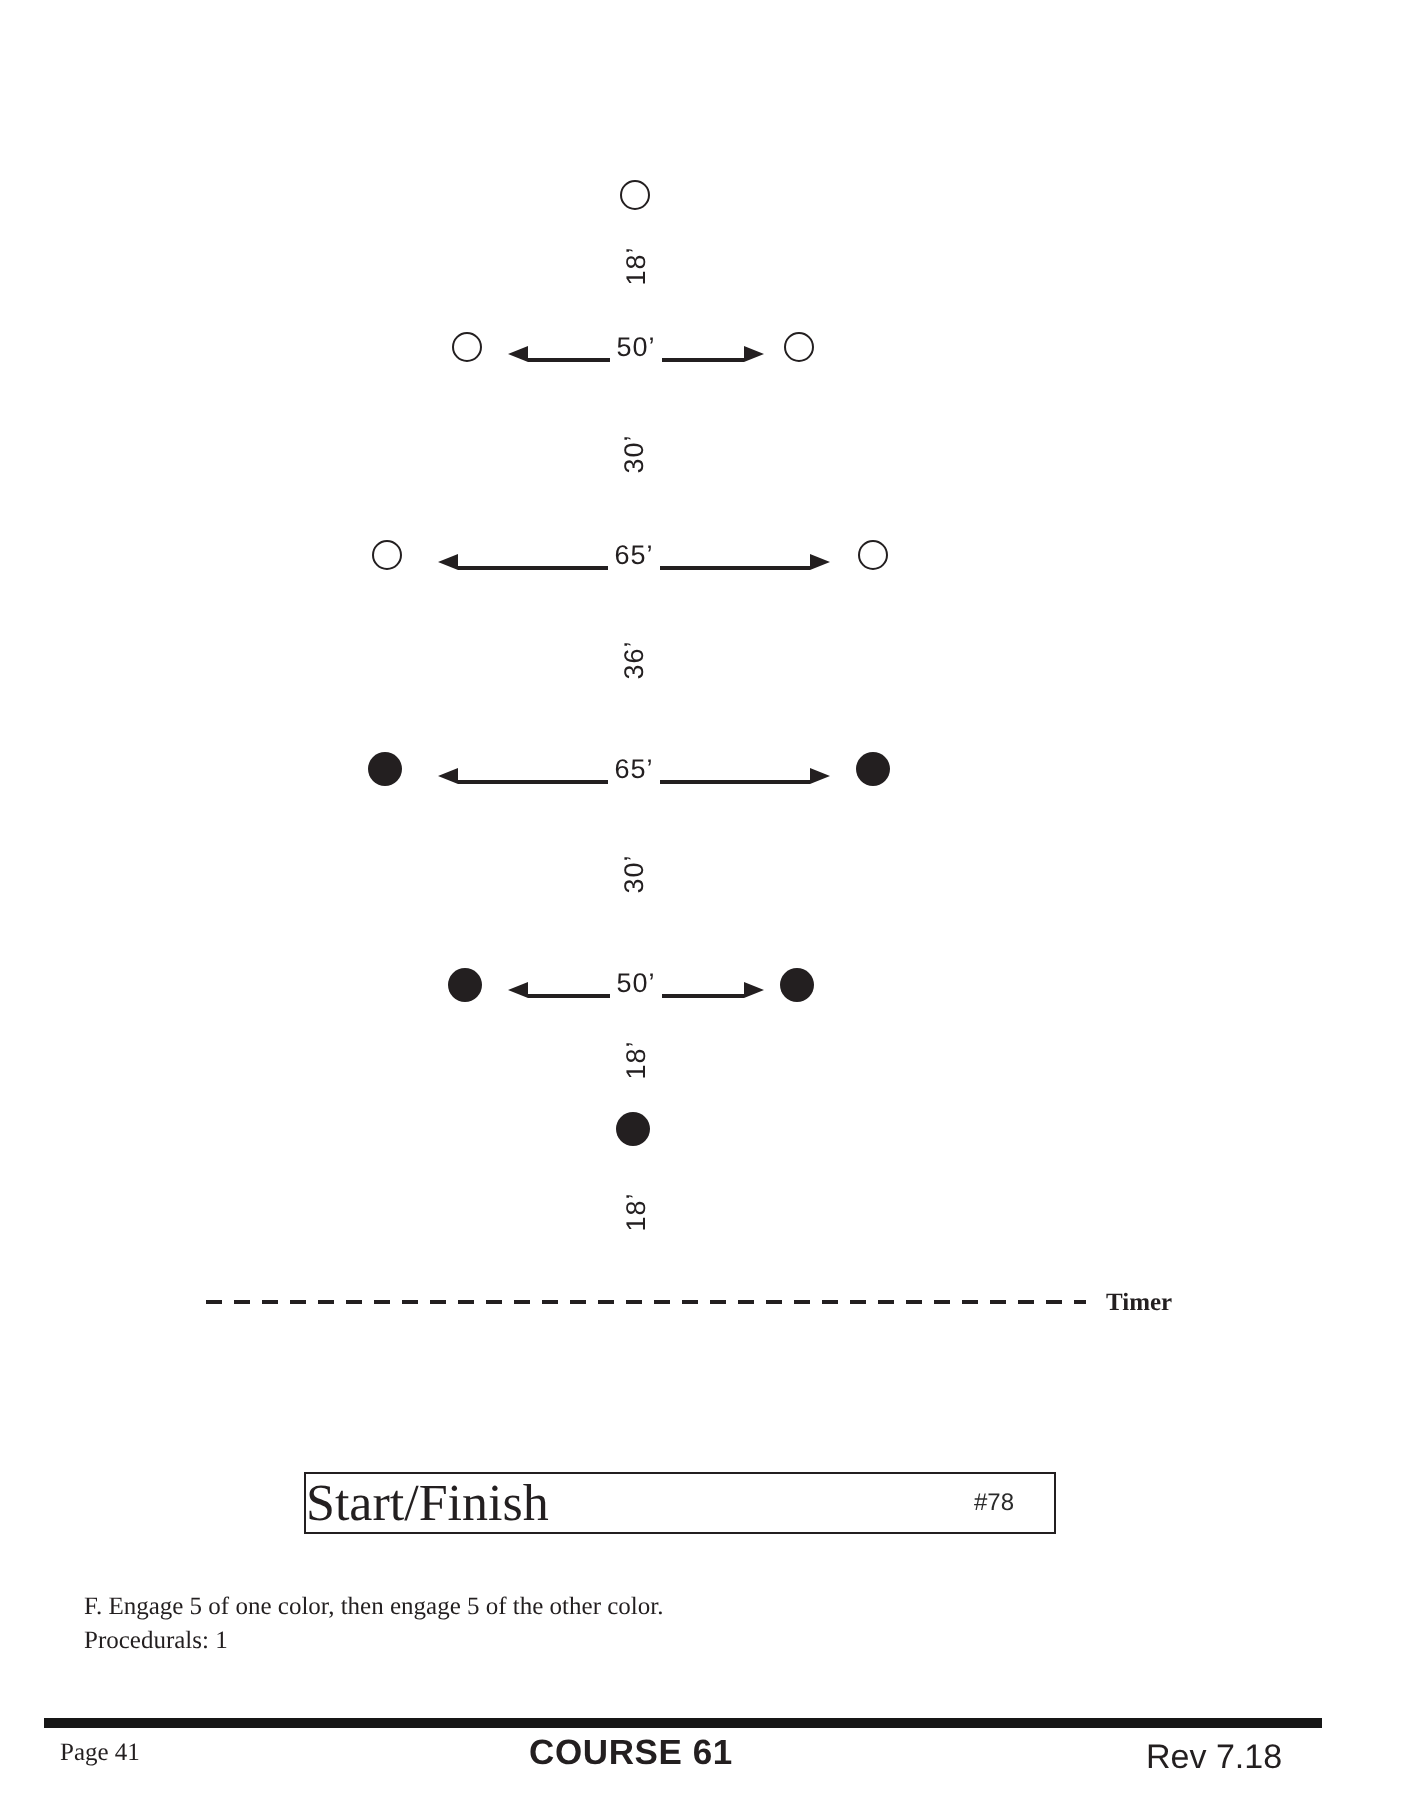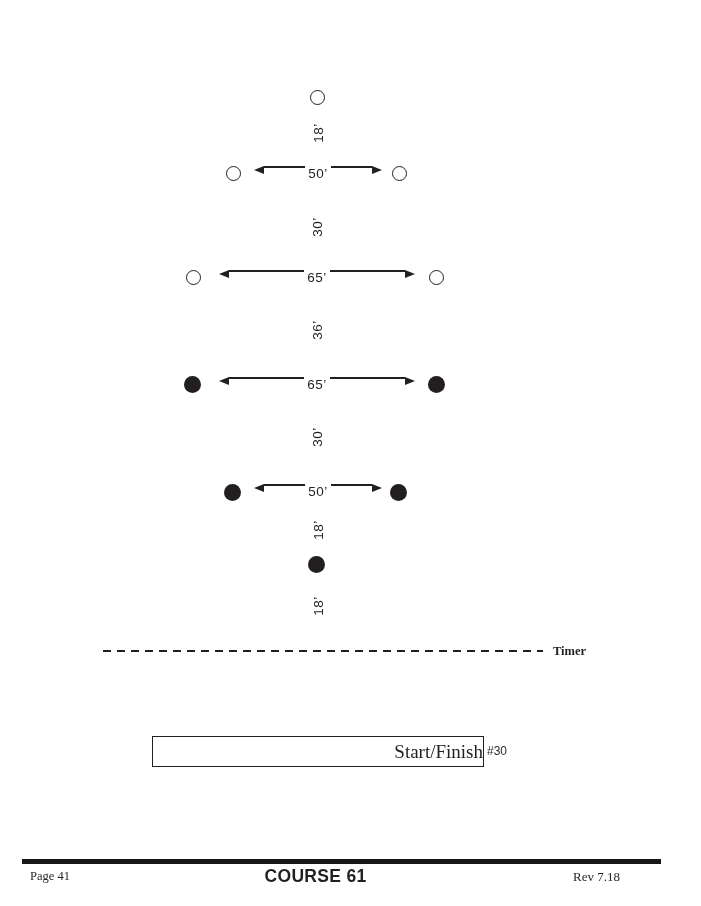--- a/index.html
+++ b/index.html
@@ -17,51 +17,51 @@
   .target.filled { width:17px; height:17px; background:#231f20; }
   
   .vlabel {
     position:absolute;
     transform:translate(-50%,-50%) rotate(-90deg);
     font-size:13.5px;
     white-space:nowrap;
     letter-spacing:0.5px;
   }
   
-  .arrow { position:absolute; display:flex; align-items:flex-start; height:15px; }
+  .arrow { position:absolute; display:flex; align-items:flex-end; height:15px; }
   .arrow .seg { flex:1; height:1.7px; background:#231f20; }
   .arrow .head-l { width:0; height:0; border-top:4.5px solid transparent; border-bottom:4.5px solid transparent; border-right:10px solid #231f20; }
   .arrow .head-r { width:0; height:0; border-top:4.5px solid transparent; border-bottom:4.5px solid transparent; border-left:10px solid #231f20; }
   .arrow .dist { font-size:13.5px; padding:0 3px; line-height:15px; letter-spacing:0.5px; }
   
   .timer-line {
     position:absolute; left:103px; top:650px; width:440px; height:2.2px;
     background:repeating-linear-gradient(90deg,#231f20 0 8px,transparent 8px 14px);
   }
   .timer-label {
     position:absolute; left:553px; top:644px;
     font-family:"Liberation Serif", serif; font-weight:bold; font-size:12.5px;text-align:center;
   }
   
   .sf-box {
-    position:absolute; left:152px; top:736px; width:332px; height:31px;
+    position:absolute; left:152px; top:736px; width:376px; height:31px;
     border:1.6px solid #231f20; box-sizing:border-box;
-    display:flex; align-items:center; justify-content:flex-end;
-    font-family:"Liberation Serif", serif; font-size:19px;
+    display:flex; align-items:center; justify-content:flex-start;
+    font-family:"Liberation Serif", serif; font-size:26px;
   }
   .stage-num { position:absolute; left:487px; top:744px; font-size:12px; color:#2b2b2b; }
   
   .notes {
     position:absolute; left:42px; top:795px;
     font-family:"Liberation Serif", serif; font-size:12.5px; line-height:1.38;
   }
   
   .footer-rule { position:absolute; left:22px; top:859px; width:639px; height:4.5px; background:#171717; }
   .footer-page { position:absolute; left:30px;  top:869px; font-family:"Liberation Serif", serif; font-size:12.5px; }
-  .footer-rev  { position:absolute; left:573px; top:869px; font-family:Liberation Serif, serif; font-size:13px; }
+  .footer-rev  { position:absolute; left:573px; top:869px; font-family:Liberation Sans, sans-serif; font-size:17px; }
   .footer-course {
     position:absolute; left:0; top:866px; width:599px; text-align:center;
     font-family:"Liberation Sans", sans-serif; font-weight:bold; font-size:17.5px; letter-spacing:0.3px;padding-left:16px;
   }
 </style>
 </head>
 <body>
 
 <div class="page">
 
@@ -120,21 +120,25 @@
   <div class="target filled" style="left:308px; top:556px;"></div>
 
   <div class="vlabel" style="left:318px; top:606px;">18’</div>
 
   <div class="timer-line"></div>
   <div class="timer-label">Timer</div>
 
   <div class="sf-box">
     <span>Start/Finish</span>
   </div>
-  <div class="stage-num">#30</div>
+  <div class="stage-num">#78</div>
 
+  <div class="notes">
+    <div>F. Engage 5 of one color, then engage 5 of the other color.</div>
+    <div>Procedurals: 1</div>
+  </div>
 
   <div class="footer-rule"></div>
   <div class="footer-page">Page 41</div>
   <div class="footer-course">COURSE 61</div>
   <div class="footer-rev">Rev 7.18</div>
 
 </div>
 
 </body></html>

